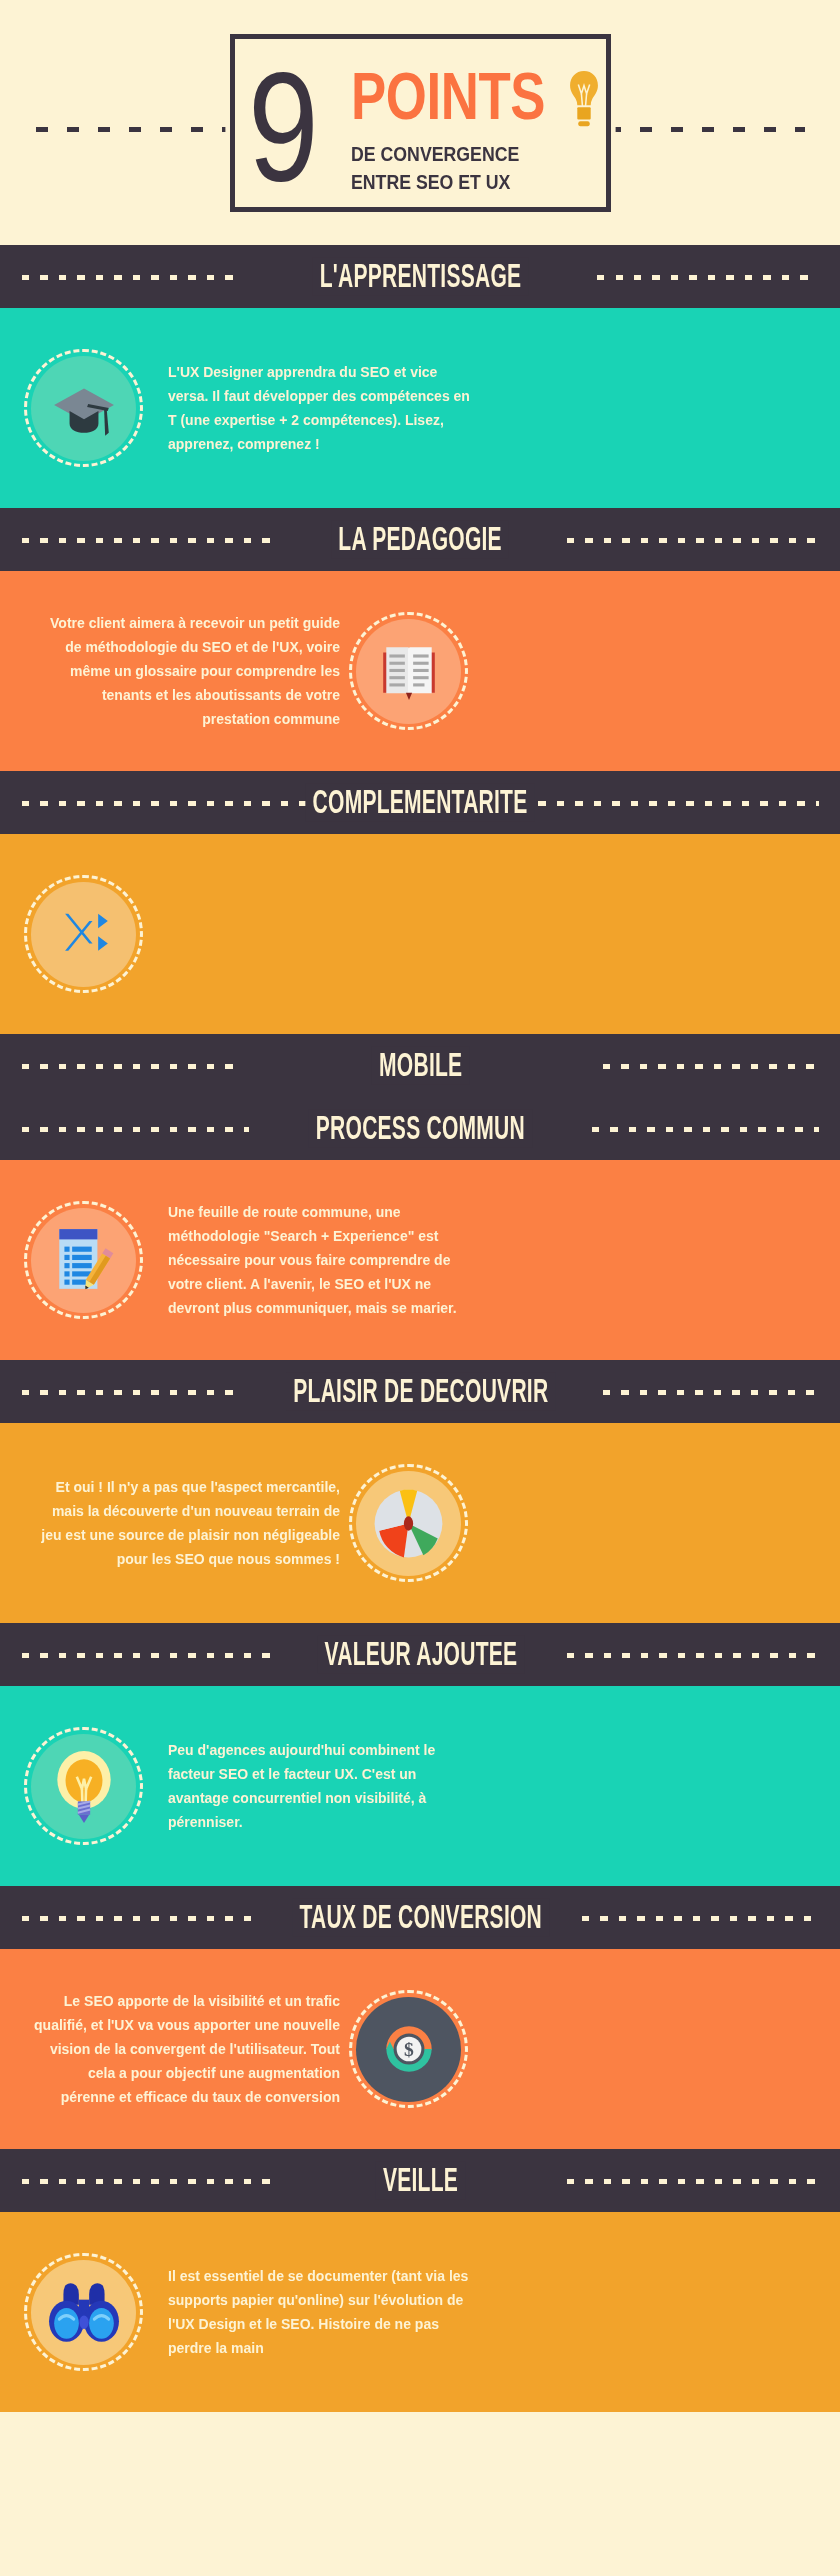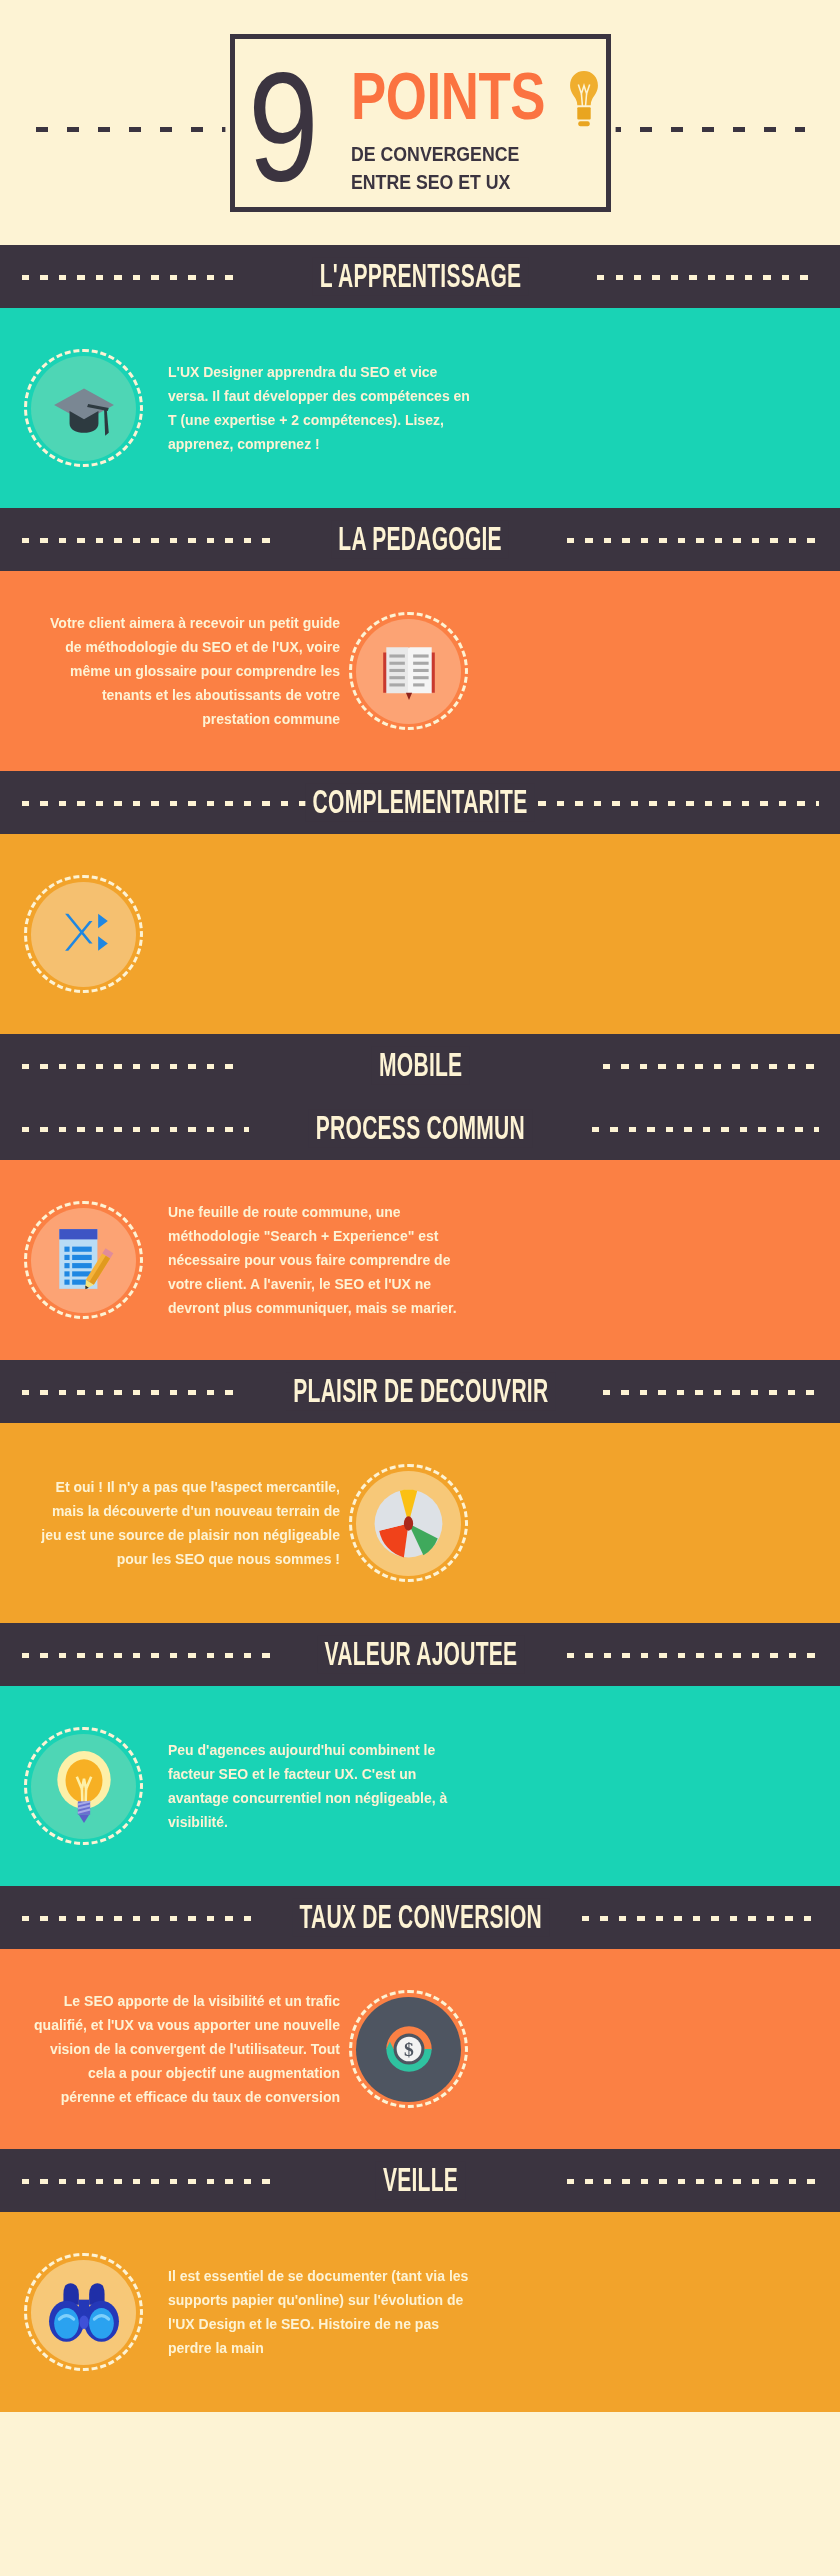--- a/index.html
+++ b/index.html
@@ -329,21 +329,21 @@
         <path d="M52 80 L53 112 M60 80 L59 112" stroke="#FDF0A8" stroke-width="5" fill="none"></path>
         <rect x="44" y="104" width="24" height="26" fill="#6B6FD0"></rect>
         <g stroke="#A7AAE8" stroke-width="4">
           <path d="M44 110 L68 104"></path>
             <path d="M44 118 L68 112"></path>
             <path d="M44 126 L68 120"></path>
         </g>
         <path d="M46 130 h20 l-10 16 Z" fill="#5B5FC8"></path>
       </svg>
     </div>
-    <div class="blurb">Peu d'agences aujourd'hui combinent le facteur SEO et le facteur UX. C'est un avantage concurrentiel non négligeable, à visibilité.</div>
+    <div class="blurb">Peu d'agences aujourd'hui combinent le facteur SEO et le facteur UX. C'est un avantage concurrentiel non visibilité, à pérenniser.</div>
   </div>
 
   <div class="titlebar">
     <div class="dashes left" style="width:237px"></div>
     <div class="dashes right" style="width:237px"></div>
     <div class="section-title">TAUX DE CONVERSION</div>
   </div>
   <div class="band orange icon-right">
     <div class="medallion med-dark">
       <svg width="68" height="68" viewBox="0 0 132 132">

